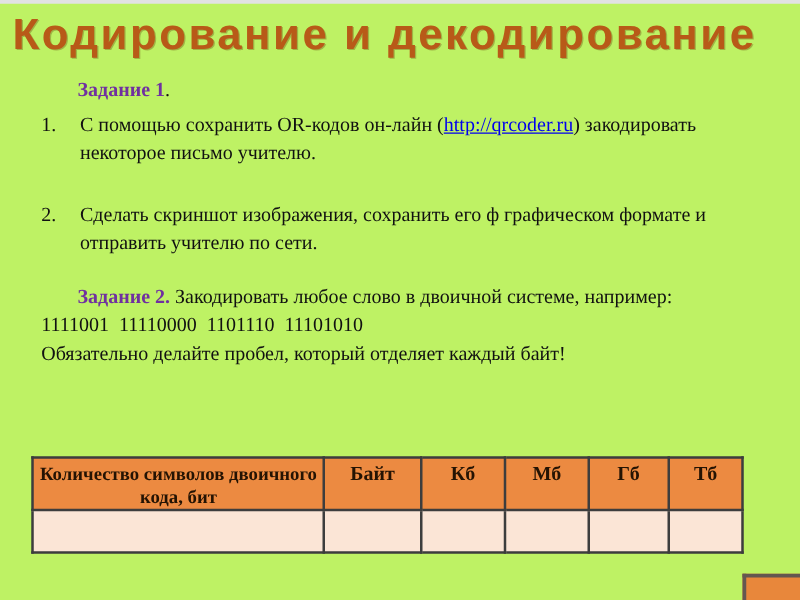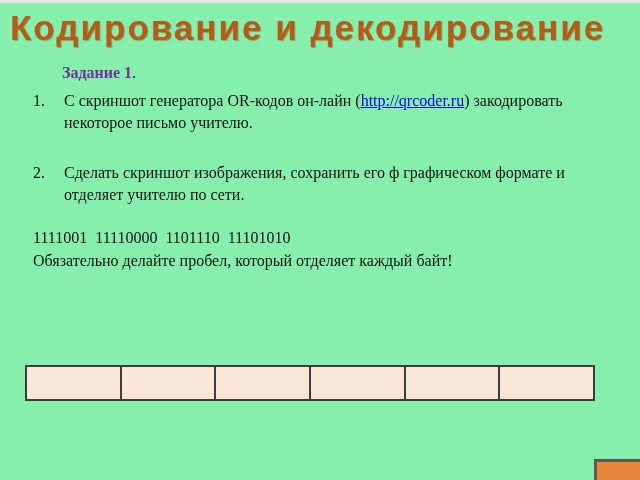--- a/index.html
+++ b/index.html
@@ -3,21 +3,21 @@
 <meta charset="utf-8">
 <style>
   :root{
     --title:#B85A18; --task-label:#7030A0; --link:#0000EE;
     --table-header-bg:#EC8A41; --table-row-bg:#FBE5D6; --table-border:#3D3D3D;
     --corner-accent:#E8873B; --header-text:#241303;
   }
   *{margin:0;padding:0;box-sizing:border-box;}
   html,body{width:640px;height:480px;}
   body{font-family:"Liberation Serif", serif;background:#fff;}
-  .slide{position:relative;width:640px;height:480px;background:#86efac;overflow:hidden;}
+  .slide{position:relative;width:640px;height:480px;background:#bef264;overflow:hidden;}
   .top-edge{position:absolute;left:0;top:0;width:640px;height:3px;background:#E2E2E2;}
   .title{
     position:absolute;left:10px;top:8px;width:700px;
     font-family:"Liberation Sans", sans-serif;font-weight:bold;
     font-size:35px;letter-spacing:2px;color:var(--title);
     white-space:nowrap;text-shadow:1px 1px 0 rgba(90,40,0,0.30);
   }
   .content{
     position:absolute;left:33px;top:62px;width:545px;
     font-size:16px;color:#111;line-height:22px;
@@ -60,40 +60,49 @@
   <div class="top-edge"></div>
 
   <h1 class="title">Кодирование и декодирование</h1>
 
   <div class="content">
 
     <p class="task1-head"><span class="task-label">Задание 1</span><span>.</span></p>
 
     <div class="num-item">
       <span class="num">1.</span>
-      <span class="li-text"><span>С скриншот генератора OR-кодов он-лайн (</span><a href="#" class="link">http://qrcoder.ru</a><span>) закодировать
+      <span class="li-text"><span>С помощью сохранить OR-кодов он-лайн (</span><a href="#" class="link">http://qrcoder.ru</a><span>) закодировать
 некоторое письмо учителю.</span></span>
     </div>
 
     <div class="num-item second">
       <span class="num">2.</span>
       <span class="li-text">Сделать скриншот изображения, сохранить его ф графическом формате и
-отделяет учителю по сети.</span>
+отправить учителю по сети.</span>
     </div>
 
+    <p class="task2-p"><span class="task-label">Задание 2.</span><span> Закодировать любое слово в двоичной системе, например:</span></p>
 
     <p class="binary">1111001  11110000  1101110  11101010</p>
 
     <p class="bold-note">Обязательно делайте пробел, который отделяет каждый байт!</p>
 
 
   </div>
 
   <table class="data-table">
     <tbody>
+      <tr>
+        <th class="col-main">Количество символов двоичного кода, бит</th>
+        <th class="col-b">Байт</th>
+        <th class="col-kb">Кб</th>
+        <th class="col-mb">Мб</th>
+        <th class="col-gb">Гб</th>
+        <th class="col-tb">Тб</th>
+      </tr>
       <tr>
         <td></td>
         <td></td>
         <td></td>
         <td></td>
         <td></td>
         <td></td>
       </tr>
     </tbody>
   </table>

